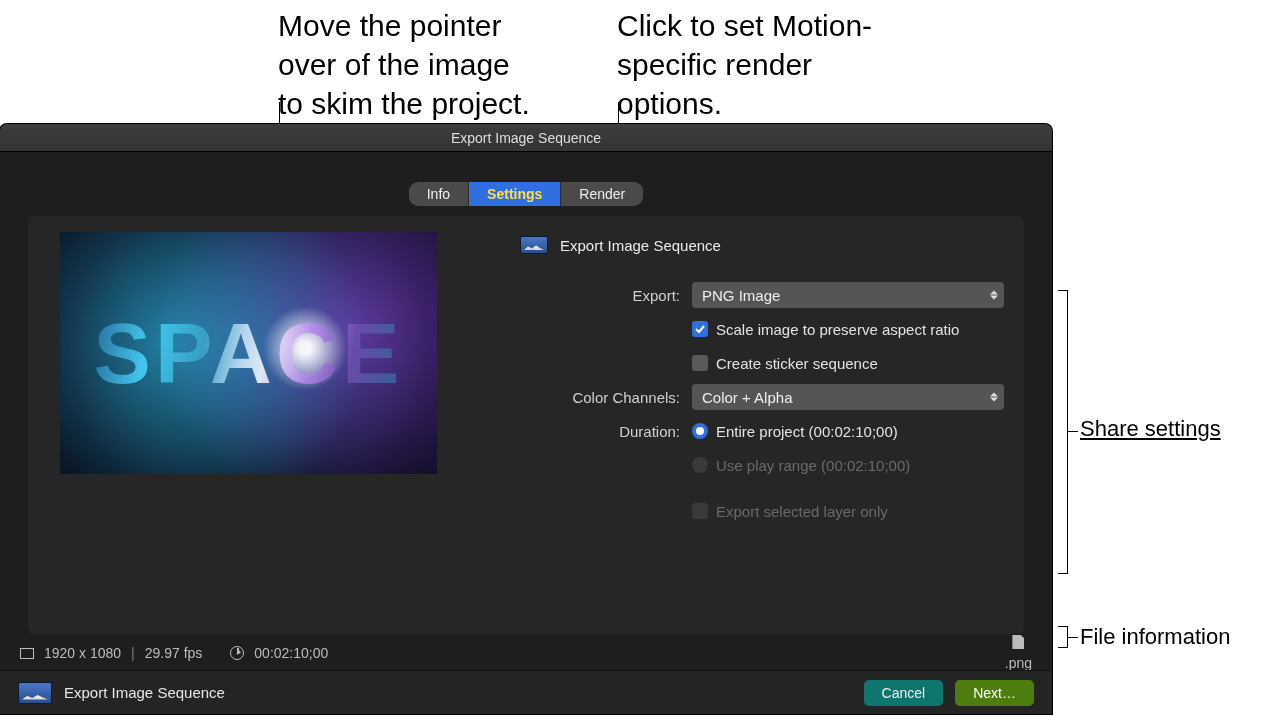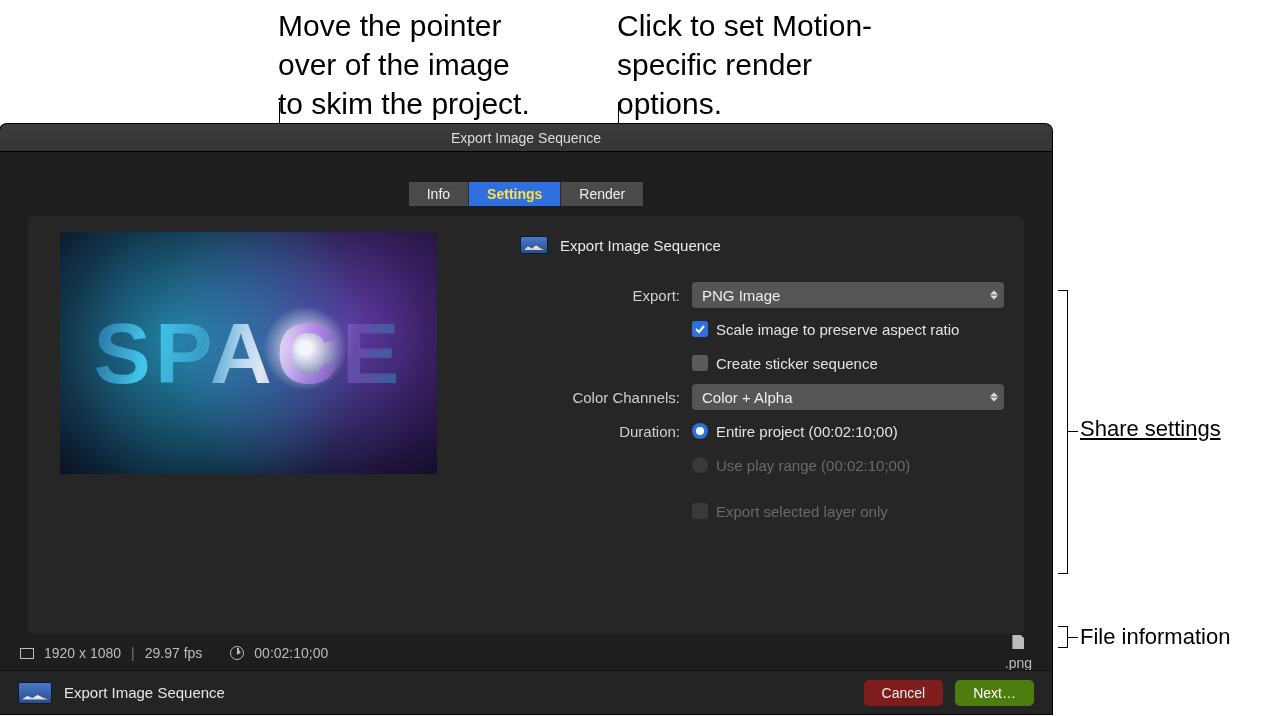--- a/index.html
+++ b/index.html
@@ -10,21 +10,21 @@
   .leader { position: absolute; width: 1px; background: #000; }
   .side-annotation { position: absolute; font-size: 22px; color: #000; white-space: nowrap; }
   .bracket { position: absolute; border-right: 1px solid #000; border-top: 1px solid #000; border-bottom: 1px solid #000; width: 10px; }
   .hline { position:absolute; height:1px; background:#000; }
 
   
   .window { position: absolute; left: 0; top: 124px; width: 1052px; height: 590px; background: #1e1e1e; border-radius: 7px 7px 0 0; overflow: hidden; box-shadow: 0 0 0 1px #000; color: #ccc; font-size: 14px; }
   .titlebar { height: 28px; background: linear-gradient(#3c3c3c,#343434); color: #ddd; text-align: center; line-height: 28px; font-size: 14px; border-bottom: 1px solid #000; border-radius: 7px 7px 0 0; }
 
   .tabbar { display:flex; justify-content:center; padding: 30px 0 0 0; }
-  .segment { display:flex; border-radius:0; overflow:hidden; font-size:14px; }
+  .segment { display:flex; border-radius:9px; overflow:hidden; font-size:14px; }
   .segment .seg { padding: 4px 18px; background:#4a4a4a; color:#eee; border-right:1px solid #2a2a2a; cursor:default; }
   .segment .seg:last-child { border-right:none; }
   .segment .seg.selected { background:#2f6fe0; color:#fde047;font-weight:bold; }
 
   .body-area { position:absolute; top:92px; left:28px; right:28px; bottom:80px; background:#262626; border-radius:6px; }
 
   
   .preview {
     position:absolute; left:32px; top:16px; width:377px; height:242px;
     background:
@@ -82,21 +82,21 @@
   .clock-icon { width:14px; height:14px; border:1.5px solid #bcbcbc; border-radius:50%; position:relative; }
   .clock-icon::after { content:""; position:absolute; left:50%; top:50%; width:4px; height:1.5px; background:#bcbcbc; transform-origin:left; transform:rotate(-40deg); }
   .clock-icon::before { content:""; position:absolute; left:50%; top:50%; width:1.5px; height:5px; background:#bcbcbc; transform-origin:top; transform:translateY(-5px); }
   .dim-icon { width:14px; height:11px; border:1.5px solid #bcbcbc; }
 
   
   .actionbar { position:absolute; left:0; right:0; bottom:0; height:44px; background:#242424; border-top:1px solid #141414; display:flex; align-items:center; padding:0 18px; gap:12px; }
   .action-thumb { width:34px; height:22px; }
   .action-title { color:#e6e6e6; font-size:15px; }
   .spacer { flex:1; }
-  .btn { height:26px; padding:0 18px; border-radius:5px; background:#7f1d1d; color:#eee; font-size:14px; display:flex; align-items:center; }
+  .btn { height:26px; padding:0 18px; border-radius:5px; background:#0f766e; color:#eee; font-size:14px; display:flex; align-items:center; }
   .btn.primary { background:#4d7c0f; color:#fff; }
 
 </style>
 </head>
 <body>
 
 <div class="annotation" style="left:278px; top:6px; width:260px;">Move the pointer over of the image to skim the project.</div>
 <div class="leader" style="left:279px; top:102px; height:257px;"></div>
 
 <div class="annotation" style="left:617px; top:6px; width:260px;">Click to set Motion-specific render options.</div>

